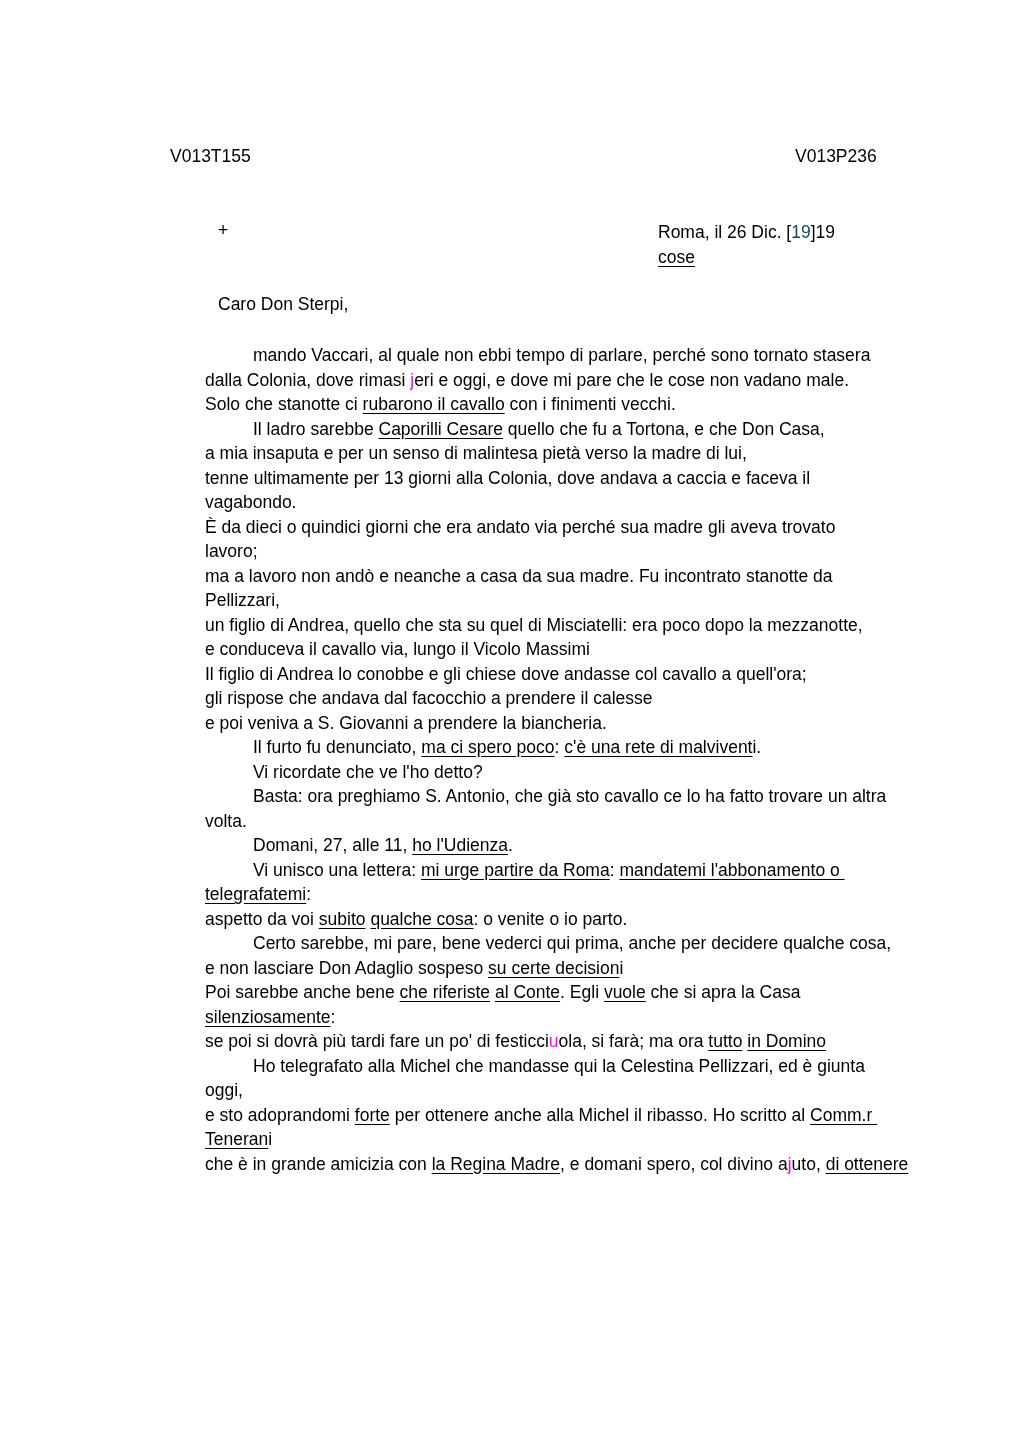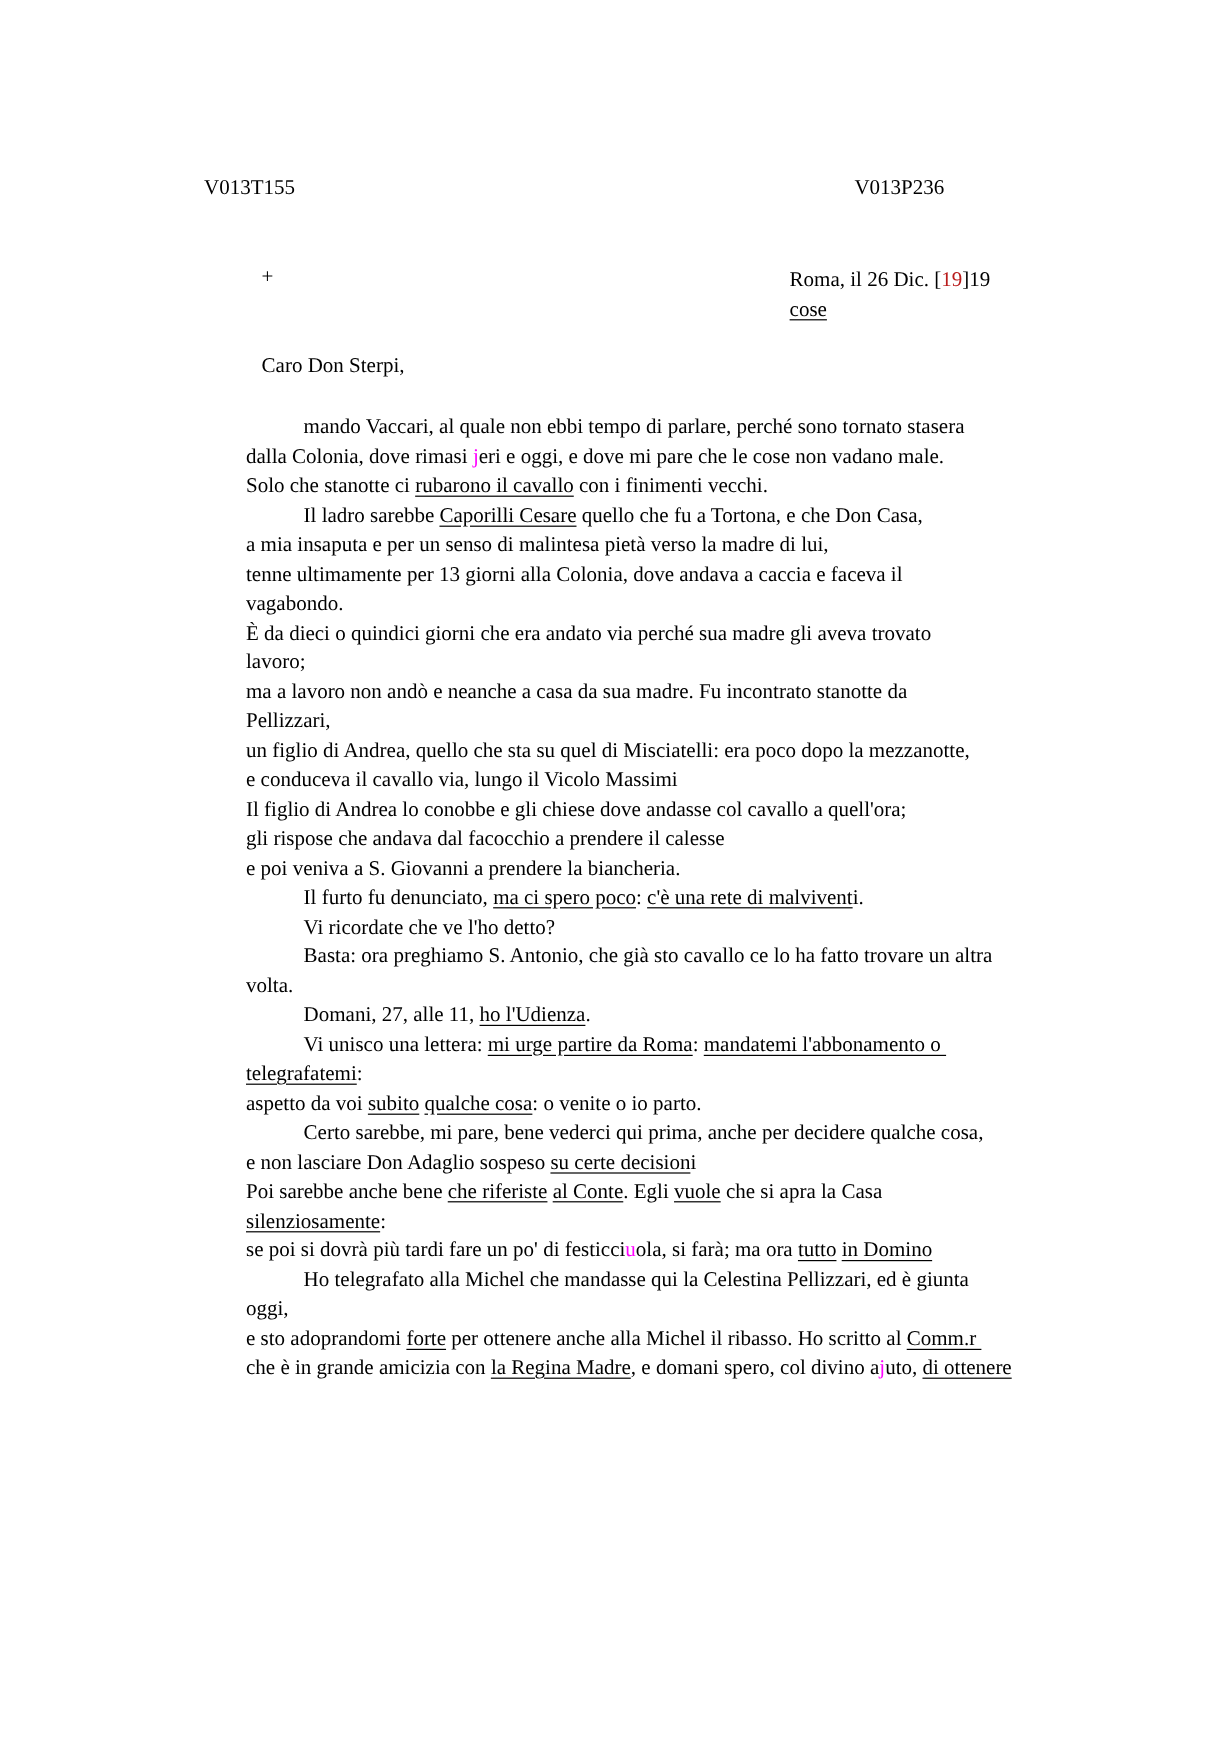--- a/index.html
+++ b/index.html
@@ -2,26 +2,26 @@
 <html><head>
 <meta charset="utf-8">
 <style>
   html, body { margin: 0; padding: 0; background: #ffffff; }
   .page {
     position: relative;
     width: 1024px;
     height: 1450px;
     background: #ffffff;
     color: #000000;
-    font-family: Liberation Serif, serif;
+    font-family: Liberation Sans, sans-serif;
     font-size: 17.5px;
   }
   .hdr { position: absolute; top: 146px; white-space: pre; }
   .hdr-left  { left: 170px; }
-  .hdr-right { left: 712px; }
+  .hdr-right { left: 795px; }
   .cross-mark { position: absolute; top: 220px; left: 218px; }
   .date-block { position: absolute; top: 220px; left: 658px; line-height: 24.5px; }
   .date-line { white-space: pre; height: 24.5px; }
   .salutation { position: absolute; top: 294px; left: 218px; white-space: pre; }
   .letter-body { position: absolute; top: 343px; left: 170px; line-height: 24.5px; }
   .line { white-space: pre; height: 24.5px; margin-left: 35px; }
   .line.indent { padding-left: 48px; }
   .u { text-decoration: underline; text-underline-offset: 3px; }
 </style>
 </head>
@@ -29,21 +29,21 @@
 
 <div class="page">
 
   <div class="hdr hdr-left">V013T155</div>
 
   <div class="hdr hdr-right">V013P236</div>
 
   <div class="cross-mark">+</div>
 
   <div class="date-block">
-    <div class="date-line"><span>Roma, il 26 Dic. [</span><span style="color: #b91c1c;">19</span><span>]19</span></div>
+    <div class="date-line"><span>Roma, il 26 Dic. [</span><span style="color: #0c4a6e;">19</span><span>]19</span></div>
     <div class="date-line"><span class="u">cose</span></div>
   </div>
 
   <div class="salutation">Caro Don Sterpi,</div>
 
   <div class="letter-body">
       <div class="line indent"><span>mando Vaccari, al quale non ebbi tempo di parlare, perché sono tornato stasera</span></div>
       <div class="line"><span>dalla Colonia, dove rimasi </span><span style="color: rgb(255, 0, 255);">j</span><span>eri e oggi, e dove mi pare che le cose non vadano male.</span></div>
       <div class="line"><span>Solo che stanotte ci </span><span class="u">rubarono il cavallo</span><span> con i finimenti vecchi.</span></div>
       <div class="line indent"><span>Il ladro sarebbe </span><span class="u">Caporilli Cesare</span><span> quello che fu a Tortona, e che Don Casa,</span></div>
@@ -68,16 +68,17 @@
       <div class="line"><span class="u">telegrafatemi</span><span>:</span></div>
       <div class="line"><span>aspetto da voi </span><span class="u">subito</span><span> </span><span class="u">qualche cosa</span><span>: o venite o io parto.</span></div>
       <div class="line indent"><span>Certo sarebbe, mi pare, bene vederci qui prima, anche per decidere qualche cosa,</span></div>
       <div class="line"><span>e non lasciare Don Adaglio sospeso </span><span class="u">su certe decision</span><span>i</span></div>
       <div class="line"><span>Poi sarebbe anche bene </span><span class="u">che riferiste</span><span> </span><span class="u">al Conte</span><span>. Egli </span><span class="u">vuole</span><span> che si apra la Casa</span></div>
       <div class="line"><span class="u">silenziosamente</span><span>:</span></div>
       <div class="line"><span>se poi si dovrà più tardi fare un po' di festicci</span><span style="color: rgb(255, 0, 255);">u</span><span>ola, si farà; ma ora </span><span class="u">tutto</span><span> </span><span class="u">in Domino</span></div>
       <div class="line indent"><span>Ho telegrafato alla Michel che mandasse qui la Celestina Pellizzari, ed è giunta</span></div>
       <div class="line"><span>oggi,</span></div>
       <div class="line"><span>e sto adoprandomi </span><span class="u">forte</span><span> per ottenere anche alla Michel il ribasso. Ho scritto al </span><span class="u">Comm.r </span></div>
+      <div class="line"><span class="u">Teneran</span><span>i</span></div>
       <div class="line"><span>che è in grande amicizia con </span><span class="u">la Regina Madre</span><span>, e domani spero, col divino a</span><span style="color: rgb(255, 0, 255);">j</span><span>uto, </span><span class="u">di ottenere</span></div>
     </div>
 
 </div>
 
 </body></html>

